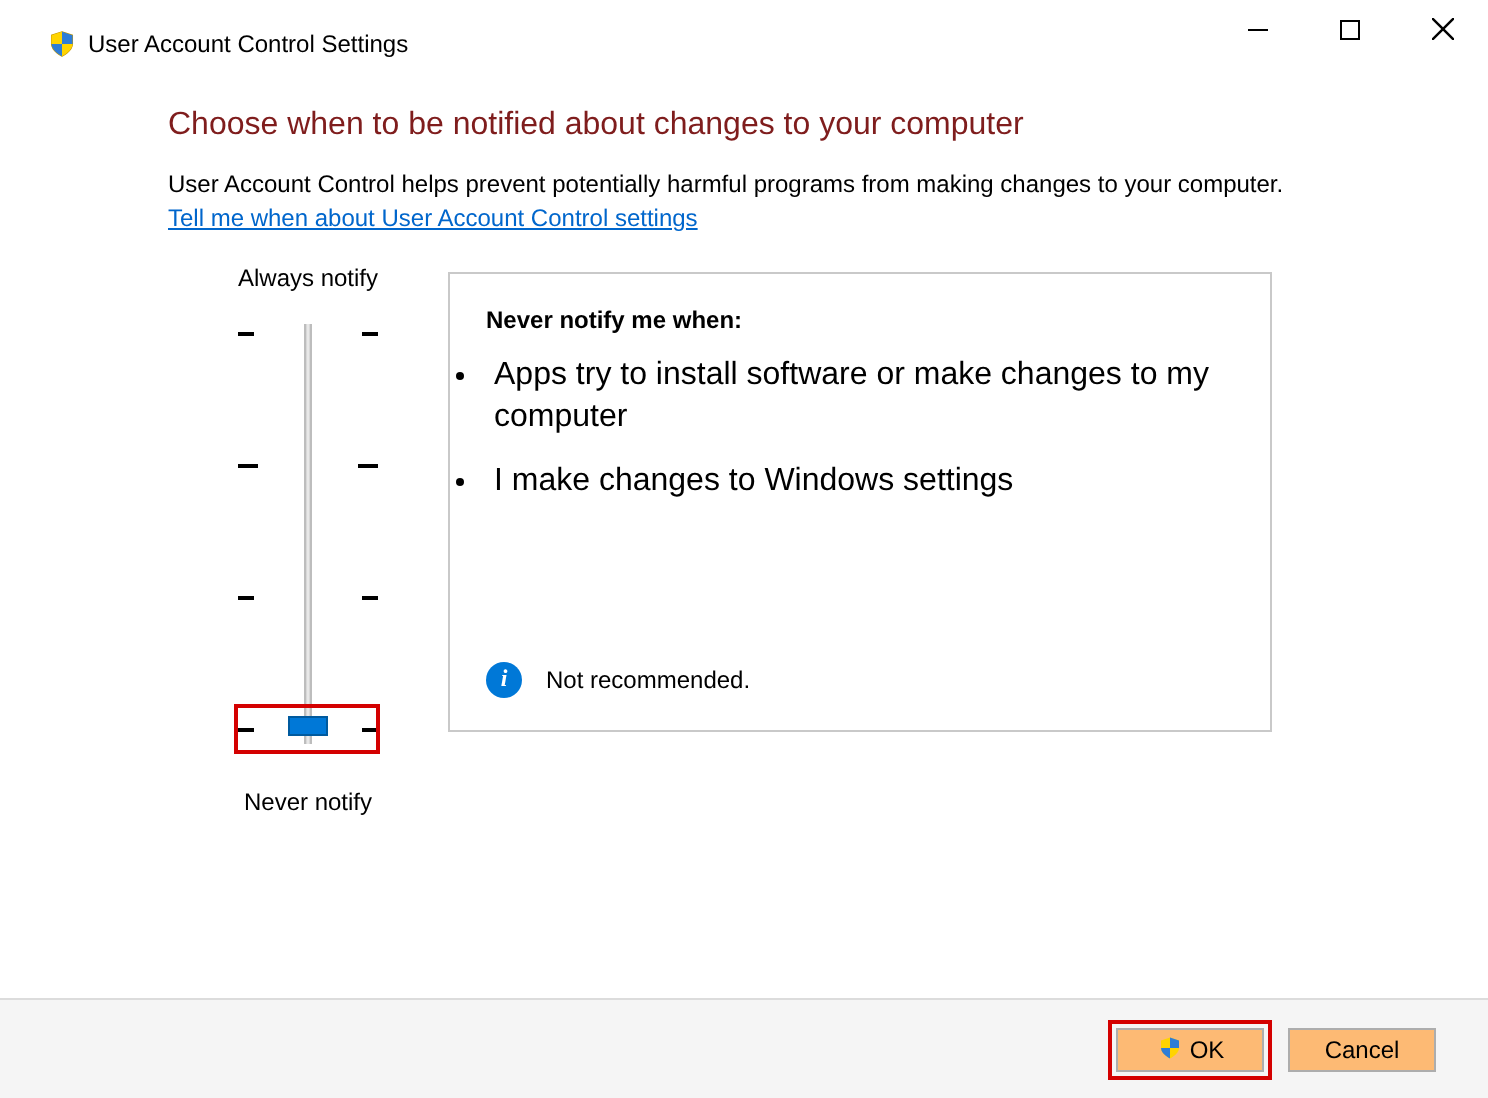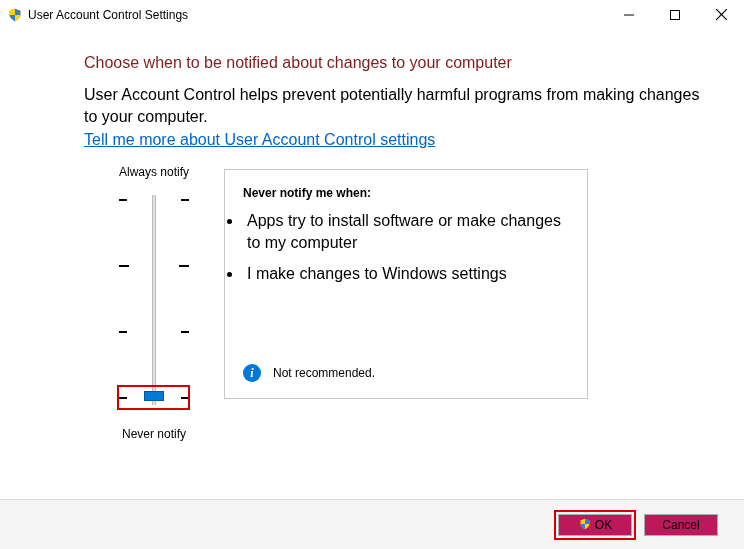--- a/index.html
+++ b/index.html
@@ -7,23 +7,23 @@
     margin: 0; padding: 0;
     width: 744px; height: 549px;
     font-family: "Segoe UI", Tahoma, sans-serif;
     font-size: 12px;
     color: #000;
     background: #fff;
     overflow: hidden;
   }
   .titlebar {
     display: flex;
-    align-items: center;
+    align-items: flex-end;
     height: 30px;
-    padding-left: 8px;
+    padding-left: 24px;
     border-bottom: 1px solid transparent;
   }
   .titlebar .title-text {
     margin-left: 6px;
     font-size: 12px;
   }
   .win-controls {
     margin-left: auto;
     display: flex;
     height: 100%;
@@ -39,21 +39,21 @@
   .content {
     padding: 18px 44px 0 84px;
   }
   .heading {
     color: #7f1d1d;
     font-size: 16px;
     margin: 6px 0 12px 0;
     font-weight: normal;
   }
   .desc {
-    font-size: 16px;
+    font-size: 12px;
     line-height: 1.4;
   }
   .link {
     color: #0066cc;
     text-decoration: underline;
     cursor: pointer;
   }
   .body-row {
     display: flex;
     margin-top: 8px;
@@ -119,21 +119,21 @@
     position: absolute;
     top: 200px;
     left: -2px;
     width: 73px;
     height: 25px;
     border: 2px solid #d40000;
     pointer-events: none;
   }
   .info-panel {
     border: 1px solid #c9c9c9;
-    width: 364px;
+    width: 412px;
     height: 230px;
     padding: 16px 18px 12px 18px;
     position: relative;
     margin-top: 10px;
   }
   .info-title {
     font-weight: bold;
     font-size: 12px;
     margin-bottom: 10px;
   }
@@ -177,21 +177,21 @@
     display: flex;
     align-items: center;
     justify-content: flex-end;
     padding-right: 26px;
     gap: 8px;
   }
   .btn {
     height: 22px;
     min-width: 74px;
     border: 1px solid #adadad;
-    background: #be185d;
+    background: #fdba74;
     font-size: 12px;
     display: inline-flex;
     align-items: center;
     justify-content: center;
     gap: 3px;
     padding: 0 10px;
     cursor: pointer;
   }
   .btn-ok-wrap {
     border: 2px solid #d40000;
@@ -233,21 +233,21 @@
           <line x1="10" y1="0" x2="0" y2="10" stroke="#000" stroke-width="1.1"></line>
         </svg>
     </div>
   </div>
 </div>
 
 <div class="content">
   <div class="heading">Choose when to be notified about changes to your computer</div>
   <div class="desc">
     <span>User Account Control helps prevent potentially harmful programs from making changes to your computer.</span><br>
-    <span class="link">Tell me more about User Account Control settings</span>
+    <span class="link">Tell me when about User Account Control settings</span>
   </div>
 
   <div class="body-row">
 
     <div class="slider-col">
       <div class="slider-label">Always notify</div>
       <div class="slider-track-wrap">
         <div class="track"></div>
         <div class="tick">
             <span></span>

